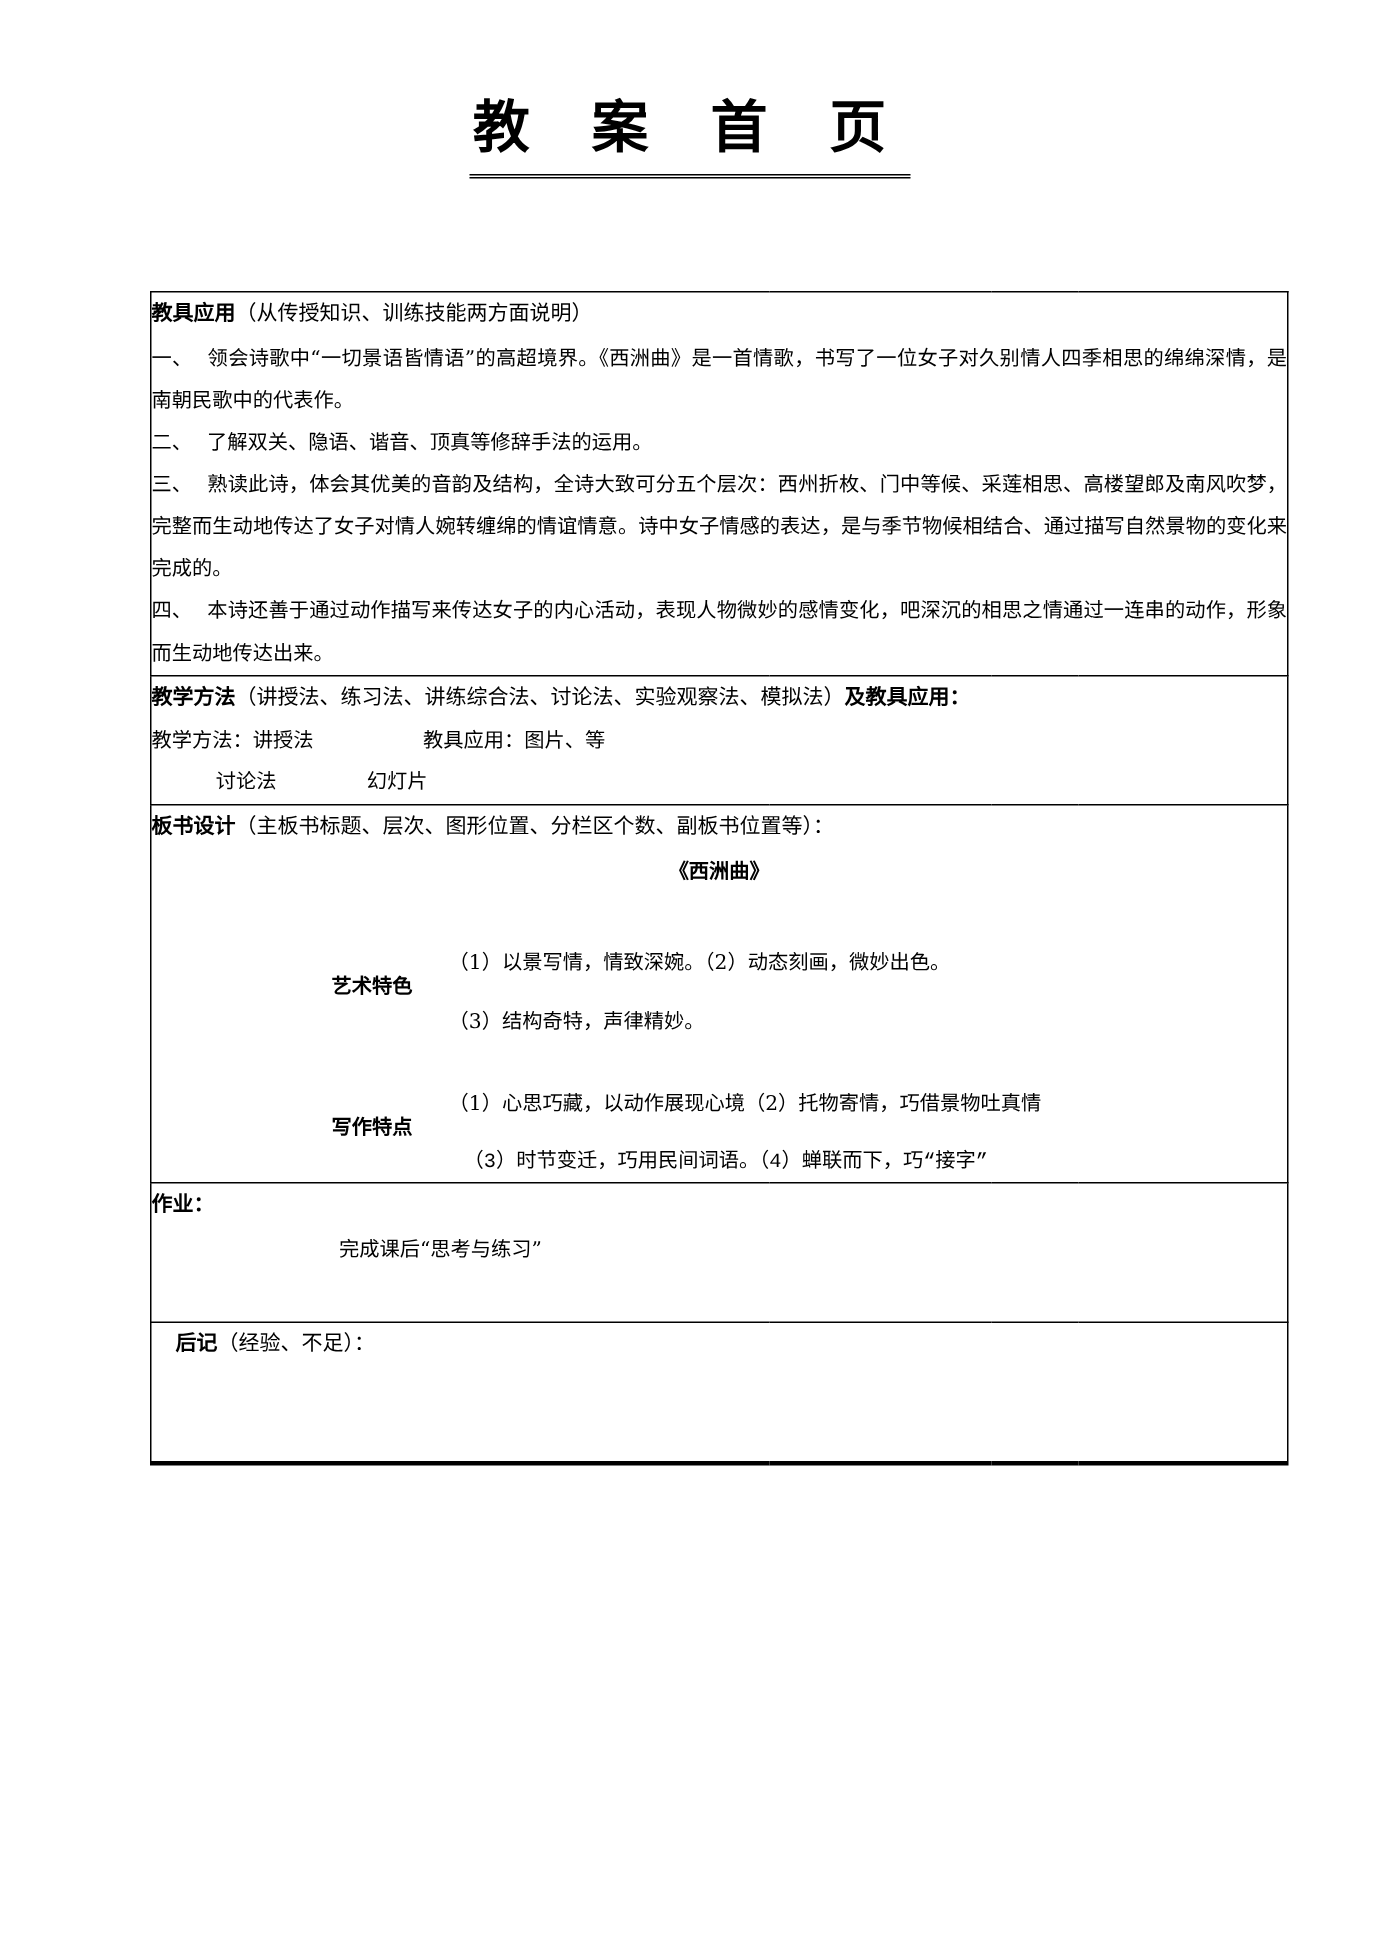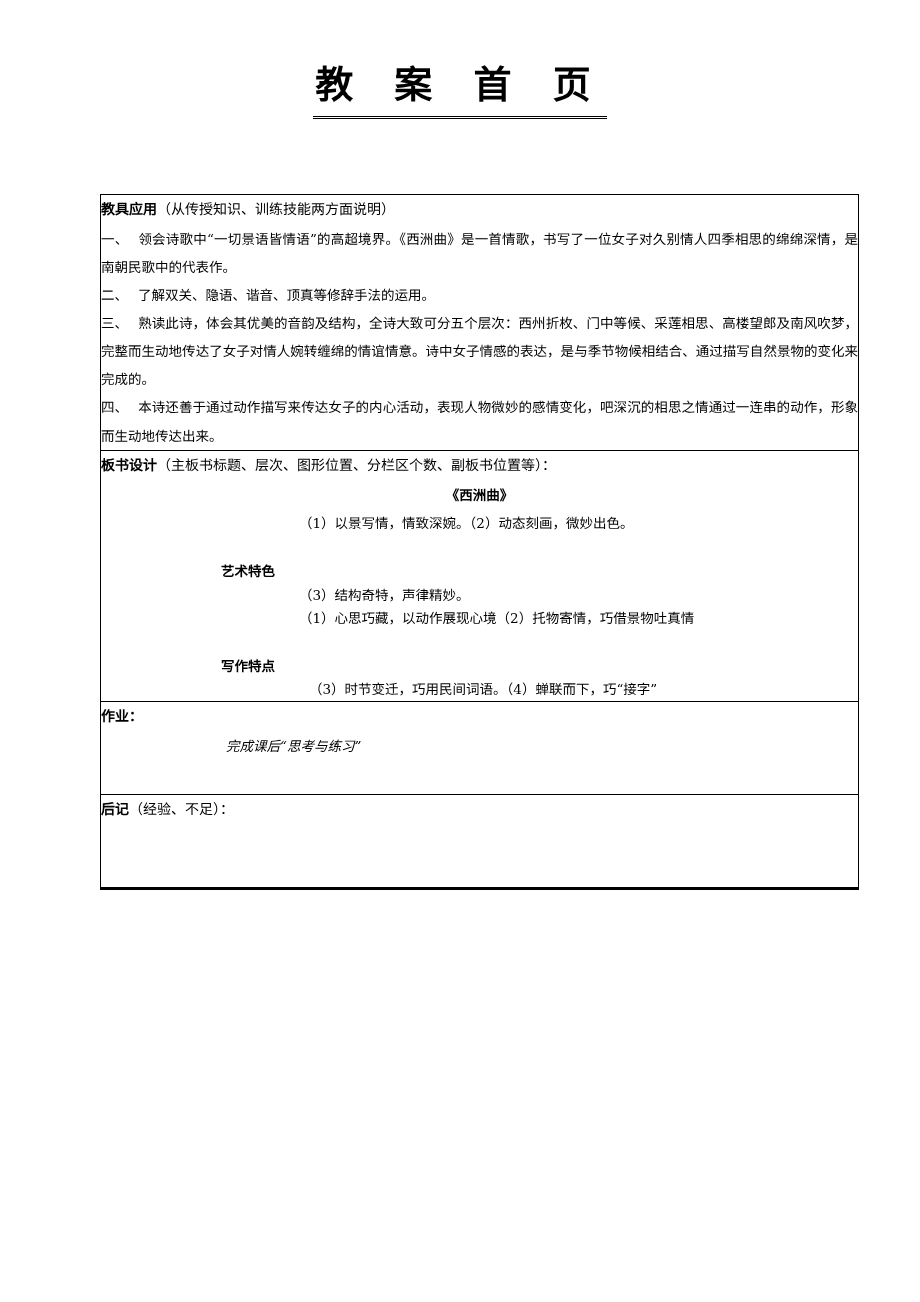--- a/index.html
+++ b/index.html
@@ -54,20 +54,21 @@
   }
   .lesson-table td {
     border: 1px solid #000;
     padding: 0;
     vertical-align: top;
     font-size: 13.5px;
     line-height: 1.9;
   }
   .lesson-table tr.bottom-row td {
     border-bottom: 3px solid #000;
+    padding-left: 16px;
   }
 
   
   .hdr {
     height: 44px;
     text-align: center;
     vertical-align: middle;
     font-weight: bold;
     font-size: 14px;
   }
@@ -147,34 +148,35 @@
   }
   .feat-key {
     font-weight: bold;
     width: 78px;
     flex: 0 0 78px;
     white-space: nowrap;
     margin-top: 48px;
   }
   .feat-body {
     flex: 1 1 auto;
+    margin-top: 32px;
   }
   .feat-cont {
     padding-left: 78px;
   }
   .feat-cont-indent {
     padding-left: 88px;
+    font-family: Liberation Mono, monospace;
   }
 
   .hw-line {
     padding-left: 125px;
     font-size: 13.5px;
     line-height: 2.2;
     margin: 0;
-    font-style: italic;
   }
 
   .tall-hw { height: 92px; }
   .tall-note { height: 92px; }
 </style>
 </head>
 <body>
 
 <div class="page">
 
@@ -212,20 +214,29 @@
         <p class="para">
           <span class="num">三、</span><span>熟读此诗，体会其优美的音韵及结构，全诗大致可分五个层次：西州折枚、门中等候、采莲相思、高楼望郎及南风吹梦，完整而生动地传达了女子对情人婉转缠绵的情谊情意。诗中女子情感的表达，是与季节物候相结合、通过描写自然景物的变化来完成的。</span>
         </p>
         <p class="para">
           <span class="num">四、</span><span>本诗还善于通过动作描写来传达女子的内心活动，表现人物微妙的感情变化，吧深沉的相思之情通过一连串的动作，形象而生动地传达出来。</span>
         </p>
       </td>
     </tr>
 
 
+    <tr>
+      <td class="block" colspan="8">
+        <div class="sec-head">
+          <b>教学方法</b><span>（讲授法、练习法、讲练综合法、讨论法、实验观察法、模拟法）</span><b>及教具应用：</b>
+        </div>
+        <p class="kv-line">教学方法：讲授法                 教具应用：图片、等</p>
+        <p class="kv-line">          讨论法              幻灯片</p>
+      </td>
+    </tr>
 
     <tr>
       <td class="block" colspan="8">
         <div class="sec-head">
           <b>板书设计</b><span>（主板书标题、层次、图形位置、分栏区个数、副板书位置等）：</span>
         </div>
 
         <div class="center-line">《西洲曲》</div>
 
         <div class="feat">

